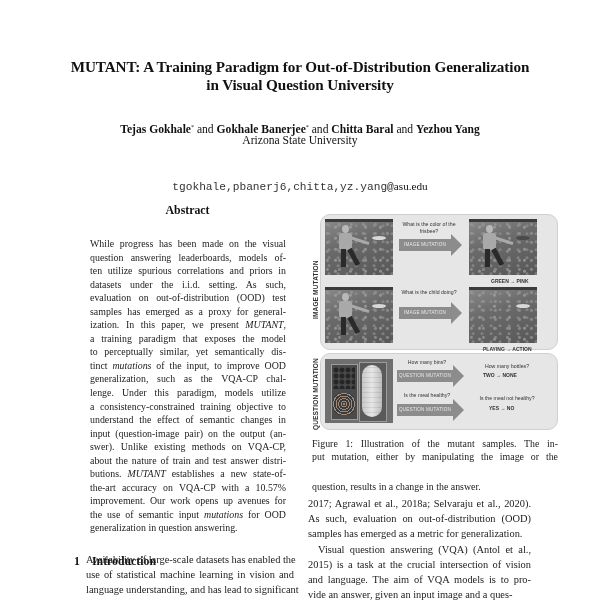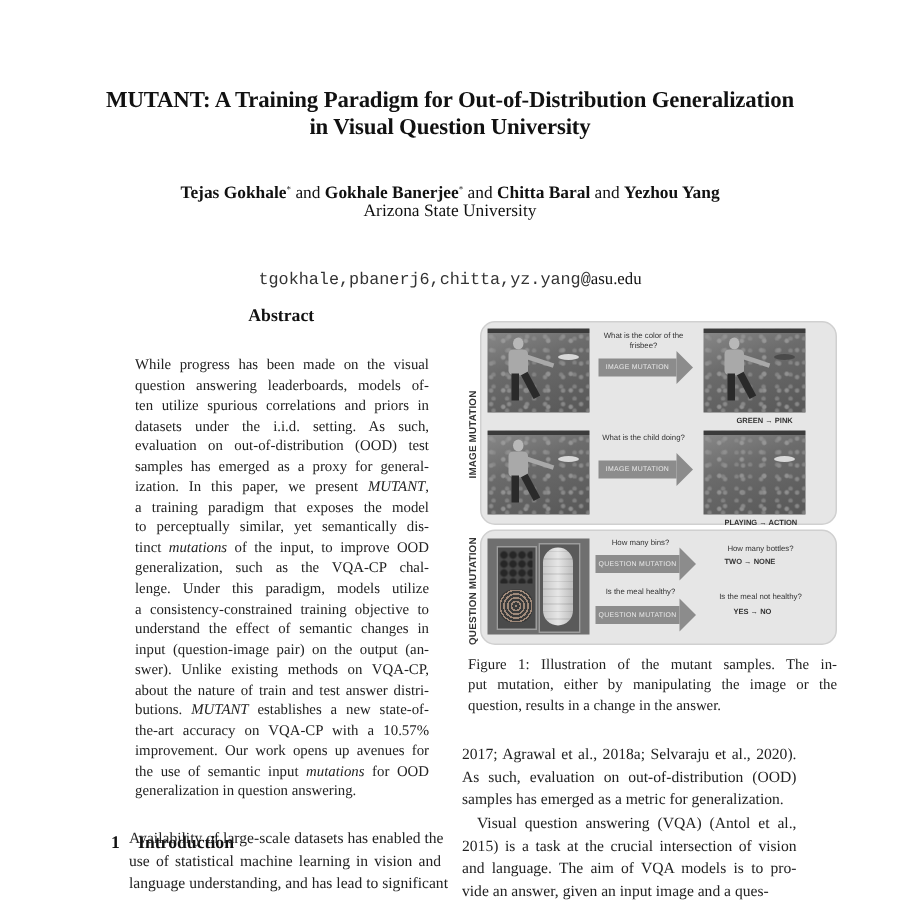--- a/index.html
+++ b/index.html
@@ -45,21 +45,21 @@
     .ans { position: absolute; font-family: "Liberation Sans", "DejaVu Sans", sans-serif; font-size: 5px; font-weight: bold; color: #333; white-space: nowrap; }
     .food { position: absolute; background: #6f6f6f; overflow: hidden; }
     .food .box { position: absolute; background: #4a4a4a; border: 1px solid #9c9c9c; }
     .food .berries { position: absolute; background-image: radial-gradient(circle, #262626 2px, transparent 3px); background-size: 6px 6px; }
     .food .noodles { position: absolute; border-radius: 40%; background: repeating-radial-gradient(circle, #a08a7a 0 1px, #3a3a3a 1px 2.5px); }
     .food .sandwich { position: absolute; border-radius: 10px; background: linear-gradient(90deg, #c8c8c8, #e6e6e6 50%, #bdbdbd); }
     .food .sandwich::after { content: ""; position: absolute; inset: 0; background: repeating-linear-gradient(0deg, transparent 0 4px, rgba(0,0,0,0.08) 4px 5px); border-radius: 10px; }
 
     .caption { position: absolute; left: 312px; top: 437px; width: 246px; font-size: 9.9px; line-height: 13.4px; color: #222; }
     .caption .ln { display: block; text-align: justify; text-align-last: justify; white-space: nowrap; }
-    .caption .ln.last { text-align-last: left; }
+    .caption .ln.last { text-align-last: left; margin-top: 16px; }
 
     .right-body { position: absolute; left: 308px; width: 223px; top: 496px; font-size: 10.4px; line-height: 15.2px; color: #222; }
     .right-body .ln { display: block; text-align: justify; text-align-last: justify; white-space: nowrap; }
     .right-body .ln.last { text-align-last: left; }
     .right-body .ln.indent { padding-left: 10px; }
   </style>
 </head>
 <body>
 
 <div class="title">

